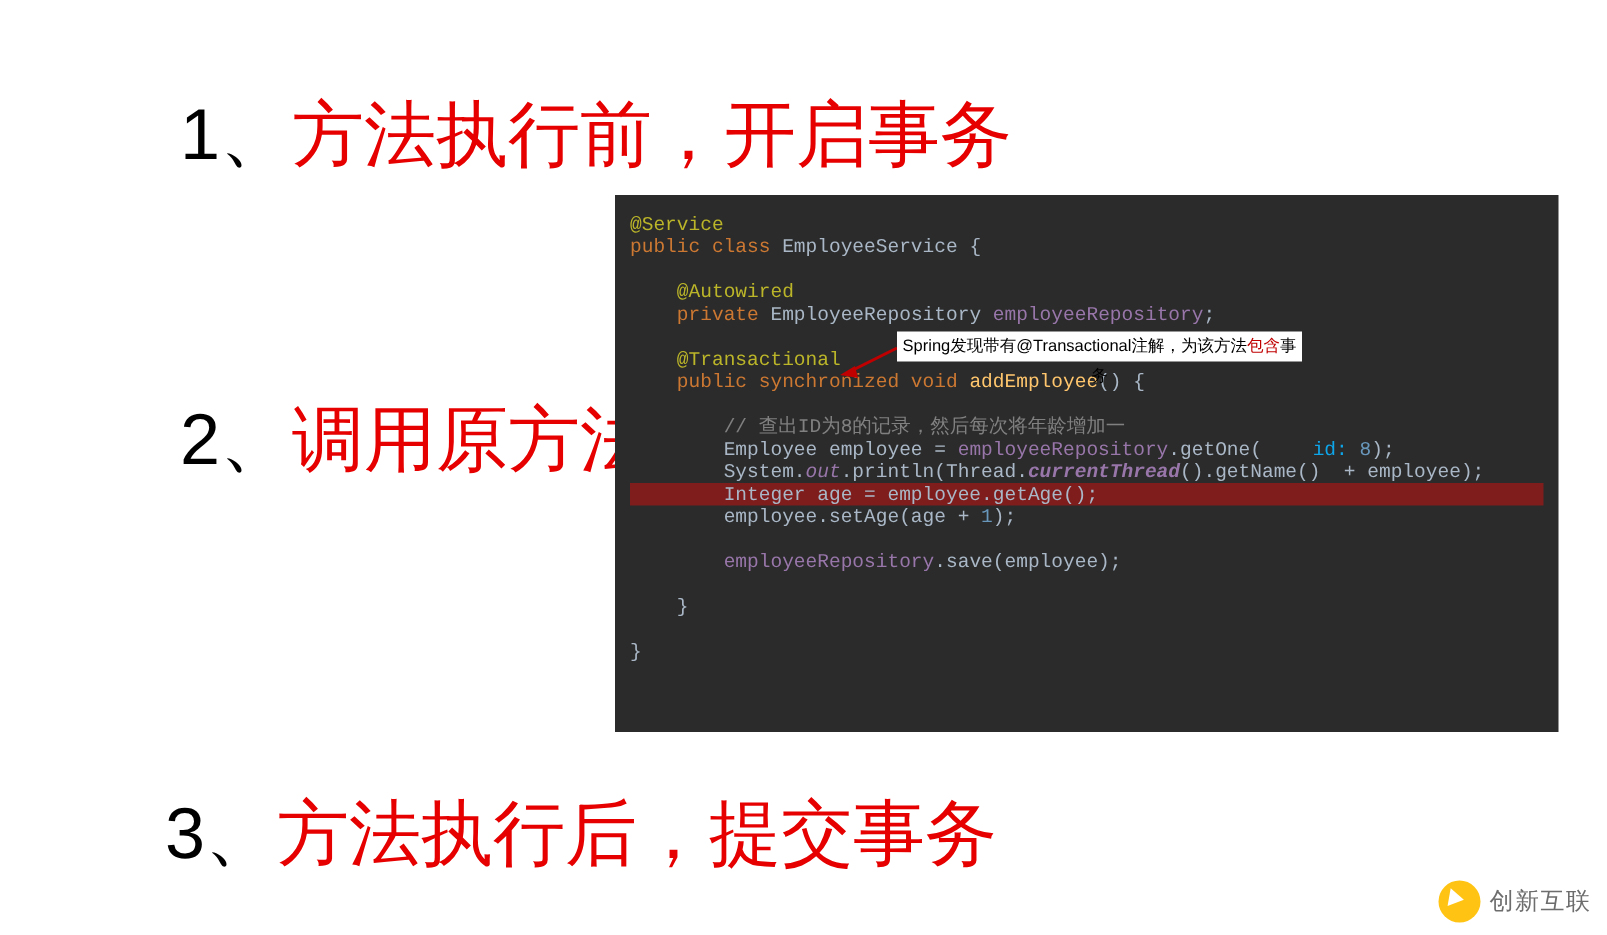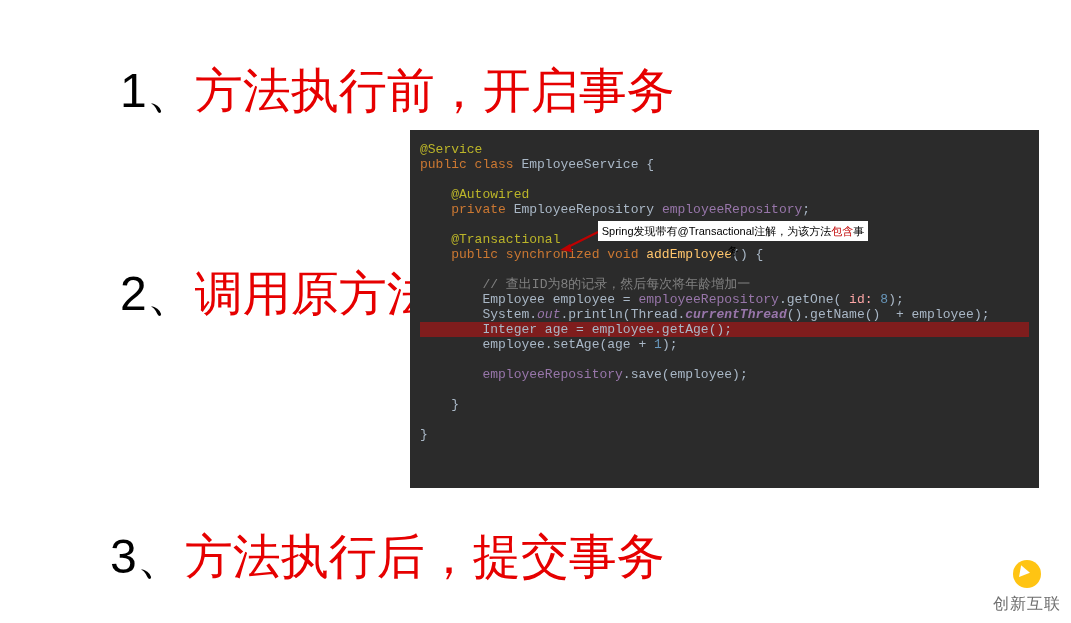--- a/index.html
+++ b/index.html
@@ -41,21 +41,21 @@
     padding: 12px 10px 10px 10px;
     white-space: pre;
     overflow: hidden;
   }
   .an   { color: #bbb529; }   
   .kw   { color: #cc7832; }   
   .fld  { color: #9876aa; }   
   .mth  { color: #ffc66d; }   
   .cmt  { color: #808080; }
   .itl  { font-style: italic; color:#9876aa;font-weight:bold; }
-  .pm   { color: #fca5a5; }   
+  .pm   { color: #0ea5e9; margin-left: 26px; }   
   .nm   { color: #6897bb; }   
   .stat { font-style: italic; color:#9876aa;}
   .hlrow { background:#7f1d1d; display:inline-block; width:100%; }
 
   .tooltip {
     position: absolute;
     left: 598px;
     top: 221px;
     width: 270px;
     height: 20px;
@@ -77,21 +77,20 @@
   }
 
   .watermark {
     position: absolute;
     right: 10px;
     bottom: 8px;
     display: flex;
     align-items: center;
     gap: 6px;
     opacity: 0.95;
-    flex-direction: column;
   }
   .wm-icon {
     width: 28px; height: 28px;
     background: #ffc107;
     border-radius: 50%;
     position: relative;
   }
   .wm-icon::after{
     content:"";
     position:absolute;

